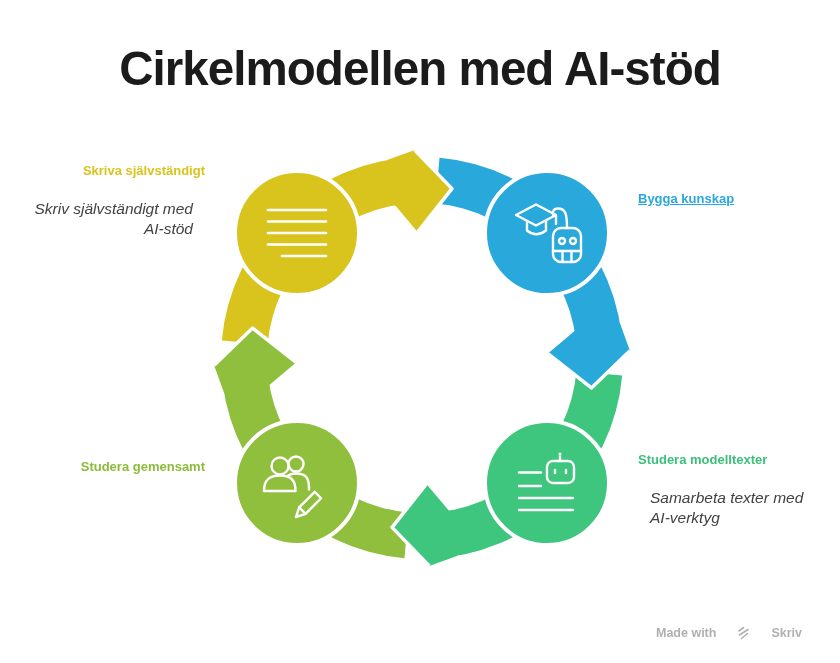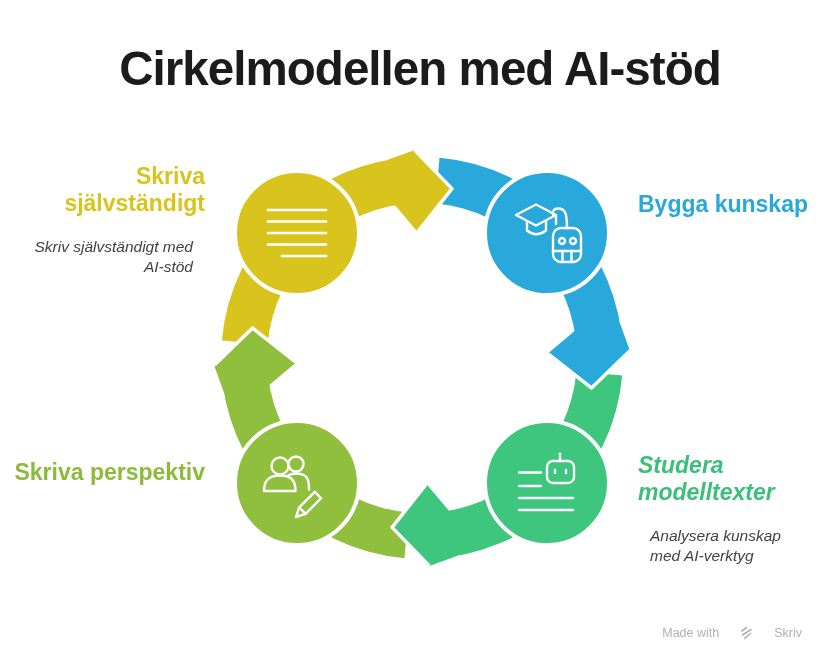--- a/index.html
+++ b/index.html
@@ -9,30 +9,30 @@
   }
   .title{
     position:absolute;left:0;top:40px;width:840px;text-align:center;
     font-size:49px;font-weight:700;color:#1b1b1b;letter-spacing:-1px;
     transform:scaleX(0.97);margin:0;
   }
   .svg-stage{position:absolute;left:0;top:0;}
   .node-text{position:absolute;display:flex;flex-direction:column;}
   .node-text.align-right{align-items:flex-end;text-align:right;}
   .node-text.align-left{align-items:flex-start;text-align:left;}
-  .node-heading{font-size:23px;font-weight:700;line-height:1.16;margin:0 0 9px 0;}
+  .node-heading{font-size:13px;font-weight:700;line-height:1.16;margin:0 0 9px 0;}
   .node-desc{font-size:15.5px;color:#424242;line-height:1.3;margin:12px;font-style:italic;}
   .w-140{max-width:142px;}
   .heading-yellow{color:#d9c31d;}
-  .heading-blue{color:#29a8db;}
-  .heading-green{color:#3bbf7b;font-style:italic;}
+  .heading-blue{color:#29a8db;text-decoration:underline;}
+  .heading-green{color:#3bbf7b;}
   .heading-olive{color:#8cbb3b;}
   .watermark{
     position:absolute;top:626px;right:38px;display:flex;align-items:center;gap:21px;
-    font-size:12.5px;color:#b0b0b0;
+    font-size:12.5px;color:#b0b0b0;font-weight:bold;
   }
   .watermark svg{display:block;}
 </style>
 </head>
 <body>
 
 <h1 class="title">Cirkelmodellen med AI-stöd</h1>
 
 <svg class="svg-stage" width="840" height="663" viewBox="0 0 840 663">
 
@@ -121,25 +121,25 @@
   <p class="node-heading heading-yellow w-140">Skriva självständigt</p>
   <p class="node-desc">Skriv självständigt med AI-stöd</p>
 </div>
 
 <div class="node-text align-left" style="left:638px;top:191px;width:180px;">
   <p class="node-heading heading-blue">Bygga kunskap</p>
 </div>
 
 <div class="node-text align-left" style="left:638px;top:452px;width:186px;">
   <p class="node-heading heading-green w-140">Studera modelltexter</p>
-  <p class="node-desc">Analysera kunskap med AI-verktyg</p>
+  <p class="node-desc">Samarbeta texter med AI-verktyg</p>
 </div>
 
 <div class="node-text align-right" style="right:635px;top:459px;width:195px;">
-  <p class="node-heading heading-olive">Skriva perspektiv</p>
+  <p class="node-heading heading-olive">Studera gemensamt</p>
 </div>
 
 <div class="watermark">
   <span>Made with</span>
   <svg width="13" height="14" viewBox="0 0 13 14">
     <g stroke="#b0b0b0" stroke-width="1.6" stroke-linecap="round" fill="none">
       <path d="M6.5,1.5 L2,5"></path>
       <path d="M11,3.5 L2.5,9"></path>
       <path d="M10.5,7.5 L4.5,12.5"></path>
     </g>

